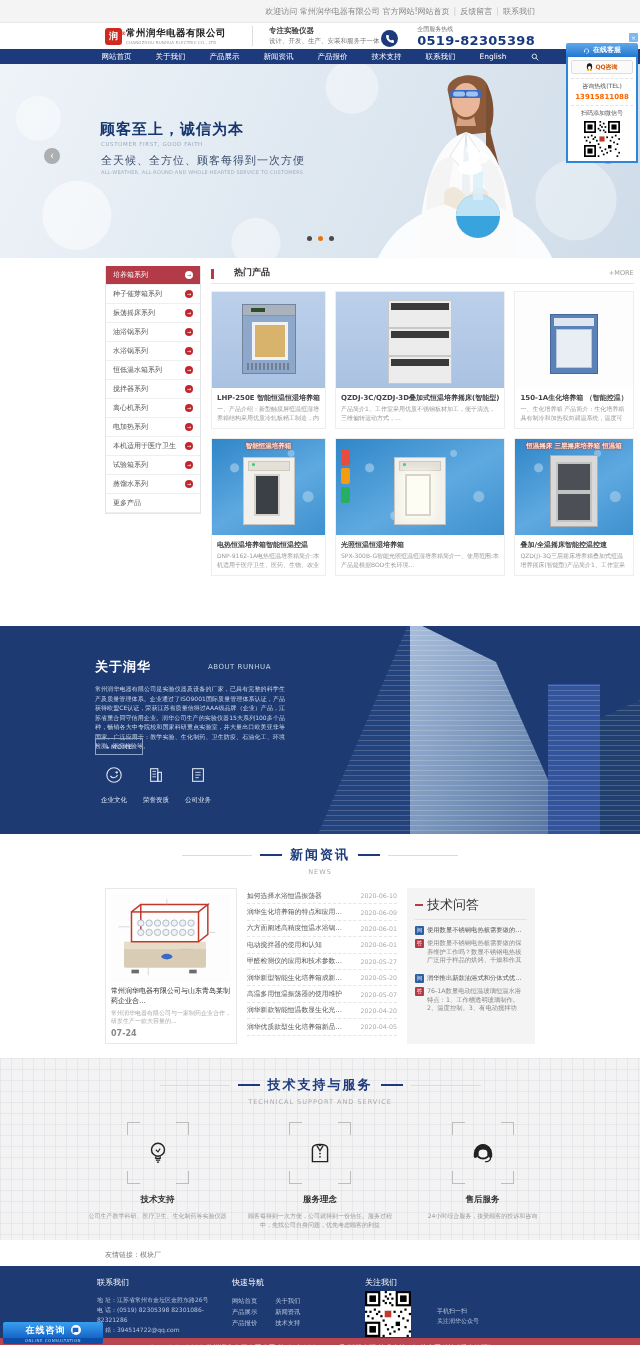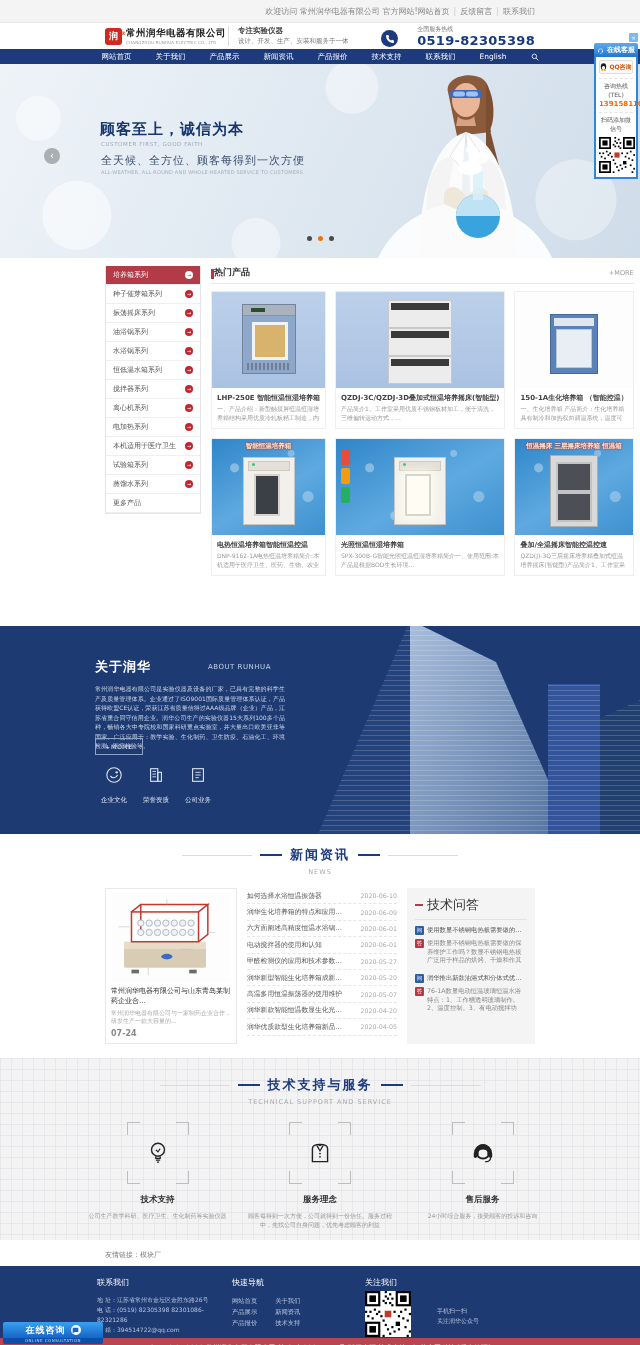--- a/index.html
+++ b/index.html
@@ -17,21 +17,21 @@
 
   
   .hd{height:26px;background:#fff}
   .hd .wrap{display:flex;align-items:center;height:26px}
   .logo{display:flex;align-items:center;gap:4px}
   .logo-ic{width:17px;height:17px;background:#cf2a1f;border-radius:3px;position:relative;
            color:#fff;font-size:9px;font-weight:bold;text-align:center;line-height:17px}
   .logo-r{position:absolute;top:-3px;right:-4px;font-size:5px;color:#cf2a1f}
   .lt1{font-size:9.5px;font-weight:bold;color:#222;letter-spacing:.5px}
   .lt2{font-size:4px;color:#999;transform-origin:left;letter-spacing:.2px}
-  .slog{border-left:1px solid #ddd;margin-left:2px;padding-left:9px}
+  .slog{border-left:1px solid #ddd;margin-left:26px;padding-left:16px}
   .sg1{font-size:7.5px;color:#444;font-weight:bold}
   .sg2{font-size:6.5px;color:#777;margin-top:1px}
   .hot{margin-left:auto;display:flex;align-items:flex-end;gap:19px}
   .hot-ic{width:17px;height:17px;border-radius:50%;background:#1d3a7d;display:flex;align-items:center;justify-content:center}
   .hl{font-size:6px;color:#777}
   .hn{font-size:13px;font-weight:bold;color:#173a7e;letter-spacing:.3px;line-height:13px}
 
   
   .nv{height:15px;background:#1d3a7d;display:flex;align-items:center;justify-content:center;gap:24px}
   .nv a{color:#fff;font-size:7.5px}
@@ -51,21 +51,21 @@
   .h-t4{position:absolute;left:101px;top:105px;font-size:5px;color:#a2afc0;letter-spacing:.2px}
   .arr{position:absolute;top:84px;width:16px;height:16px;border-radius:50%;background:rgba(110,110,110,.5);
        color:#fff;text-align:center;line-height:15px;font-size:10px}
   .arr.l{left:44px}.arr.r{right:24px}
   .dots{position:absolute;left:0;right:0;top:172px;display:flex;justify-content:center;gap:6px}
   .dots span{width:5px;height:5px;border-radius:50%;background:#4a4a4a}
   .dots span.on{background:#e8720c}
   .figure{position:absolute;left:340px;top:0;width:240px;height:194px}
 
   
-  .osw{position:absolute;top:33px;right:2px;width:44px;z-index:50;font-size:6px}
+  .osw{position:absolute;top:33px;right:2px;width:72px;z-index:50;font-size:6px}
   .osw-close{width:9px;height:9px;background:#7db9ef;color:#fff;font-size:6px;line-height:9px;text-align:center;margin:0 0 1px auto;border-radius:1px}
   .osw-hd{height:14px;background:linear-gradient(#5fa9ec,#2277cf);color:#fff;font-size:7px;font-weight:bold;
           display:flex;align-items:center;justify-content:center;gap:3px;border-radius:2px 2px 0 0}
   .osw-bd{background:#fff;border:2px solid #2e86d8;border-top:none;padding:3px 3px 4px;text-align:center}
   .qqbtn{height:12px;border:1px solid #ddd;border-radius:2px;display:flex;align-items:center;justify-content:center;gap:2px;background:#fafafa}
   .qqbtn span{font-size:6px;color:#d35400;font-weight:bold}
   .osw-tel{margin-top:4px;color:#555;border-top:1px dashed #e3e3e3;padding-top:3px}
   .osw-num{margin-top:2px;color:#ff6600;font-weight:bold;font-size:7px}
   .osw-wc{margin-top:4px;color:#555;border-top:1px dashed #e3e3e3;padding-top:3px}
   .qr-s{width:36px;height:36px;margin:3px auto 0;display:block}
@@ -78,21 +78,21 @@
            display:flex;align-items:center;justify-content:center}
   .side-bd{border:1px solid #e5e5e5;border-top:none;background:#fff}
   .cat{height:18px;display:flex;align-items:center;justify-content:space-between;padding:0 7px;
        border-bottom:1px solid #efefef;font-size:7px;color:#555}
   .cat .dot{width:8px;height:8px;border-radius:50%;background:#c1272d;color:#fff;font-size:5px;
             line-height:8px;text-align:center;flex:none}
   .cat.active{background:#b23b47;color:#fff}
   .cat.active .dot{background:#fff;color:#b23b47}
   .main{flex:1}
   .m-hd{display:flex;justify-content:space-between;align-items:center;border-bottom:1px solid #e8e8e8;padding-bottom:4px}
-  .m-t{display:flex;align-items:flex-end;gap:0;font-size:9px;font-weight:bold;color:#333}
+  .m-t{display:flex;align-items:flex-end;gap:20px;font-size:9px;font-weight:bold;color:#333}
   .rbar{width:3px;height:10px;background:#b23b47}
   .m-more{font-size:6.5px;color:#999}
   .grid{display:grid;grid-template-columns:repeat(3,1fr);gap:9px;margin-top:7px}
   .card{background:#fff;border:1px solid #eee}
   .pimg{height:96px;position:relative;overflow:hidden}
   .pt{font-size:7px;color:#444;margin:5px 5px 2px;font-weight:bold}
   .pd{font-size:6px;color:#999;margin:0 5px 6px;line-height:8.5px;height:17px;overflow:hidden}
   .bg-blue{background:linear-gradient(#bcd0ea,#aac2e2)}
   .bg-promo{background:
      radial-gradient(circle at 20% 30%, rgba(255,255,255,.35) 0 4px, rgba(255,255,255,0) 5px),

